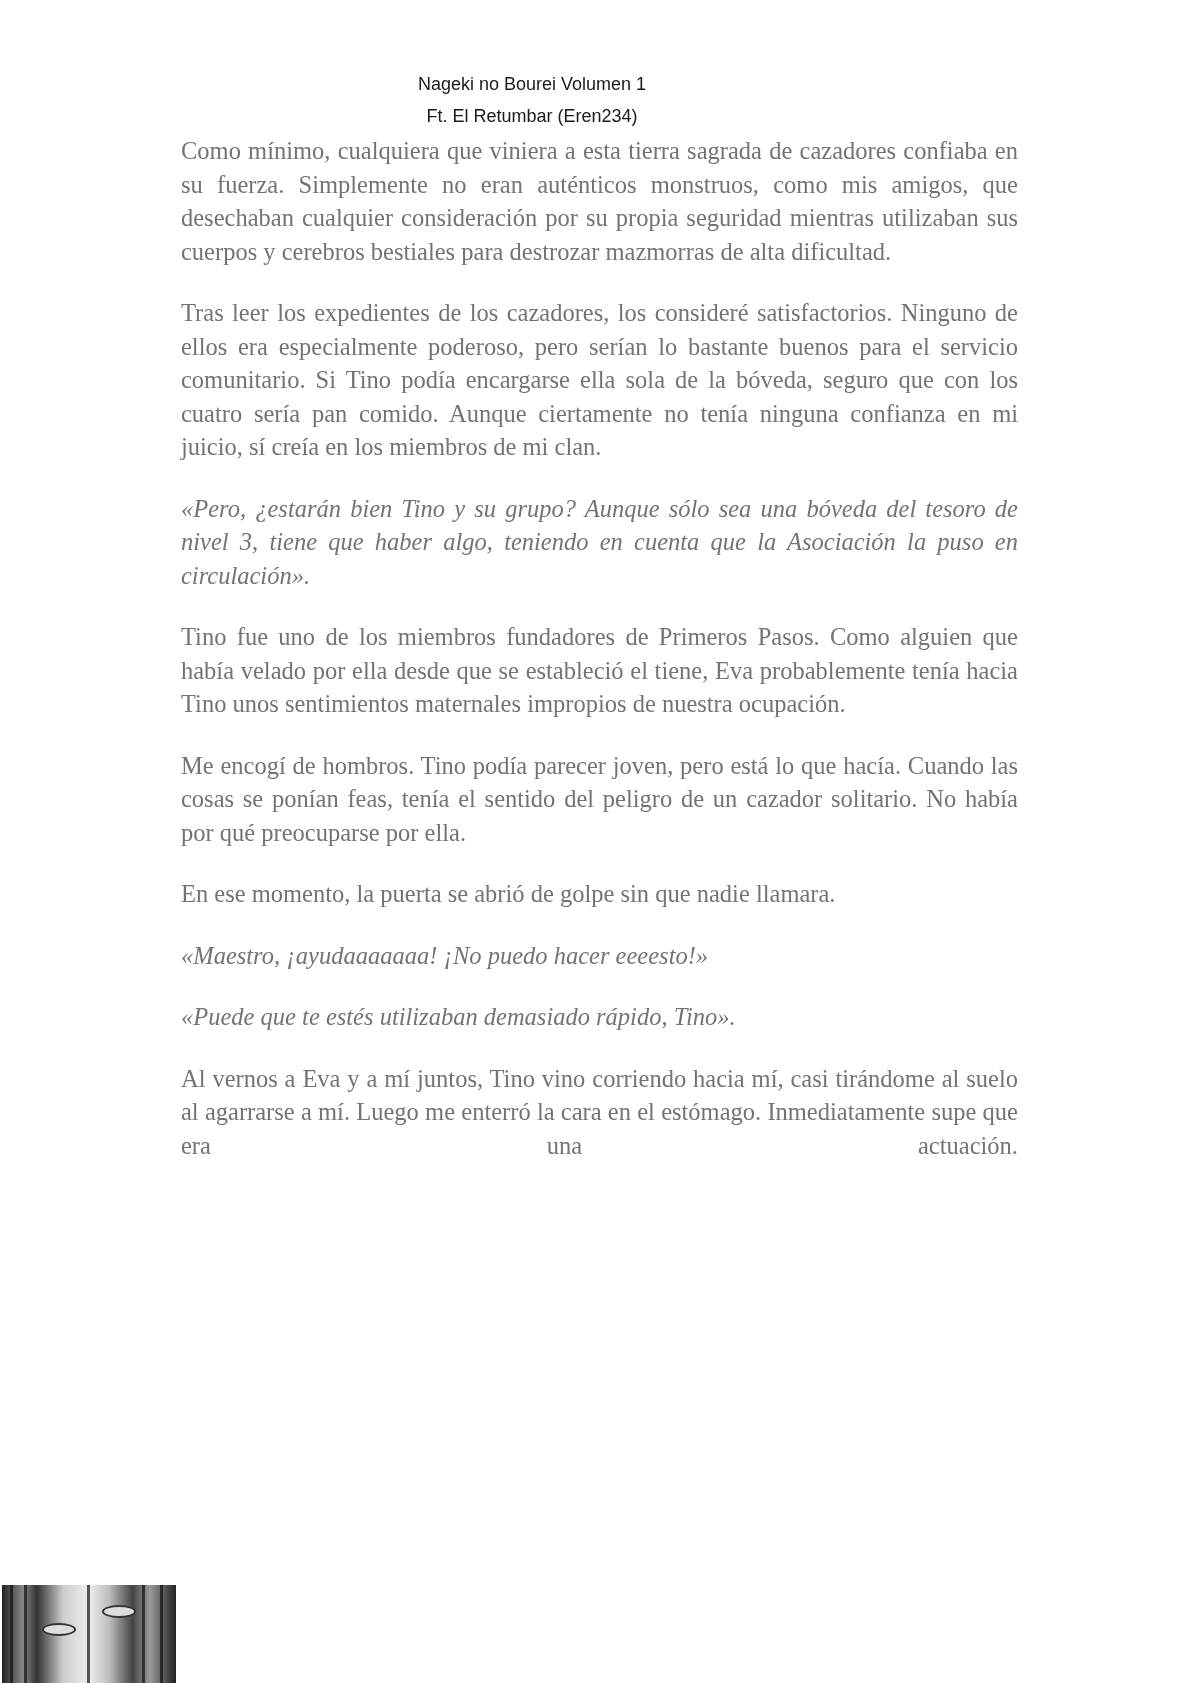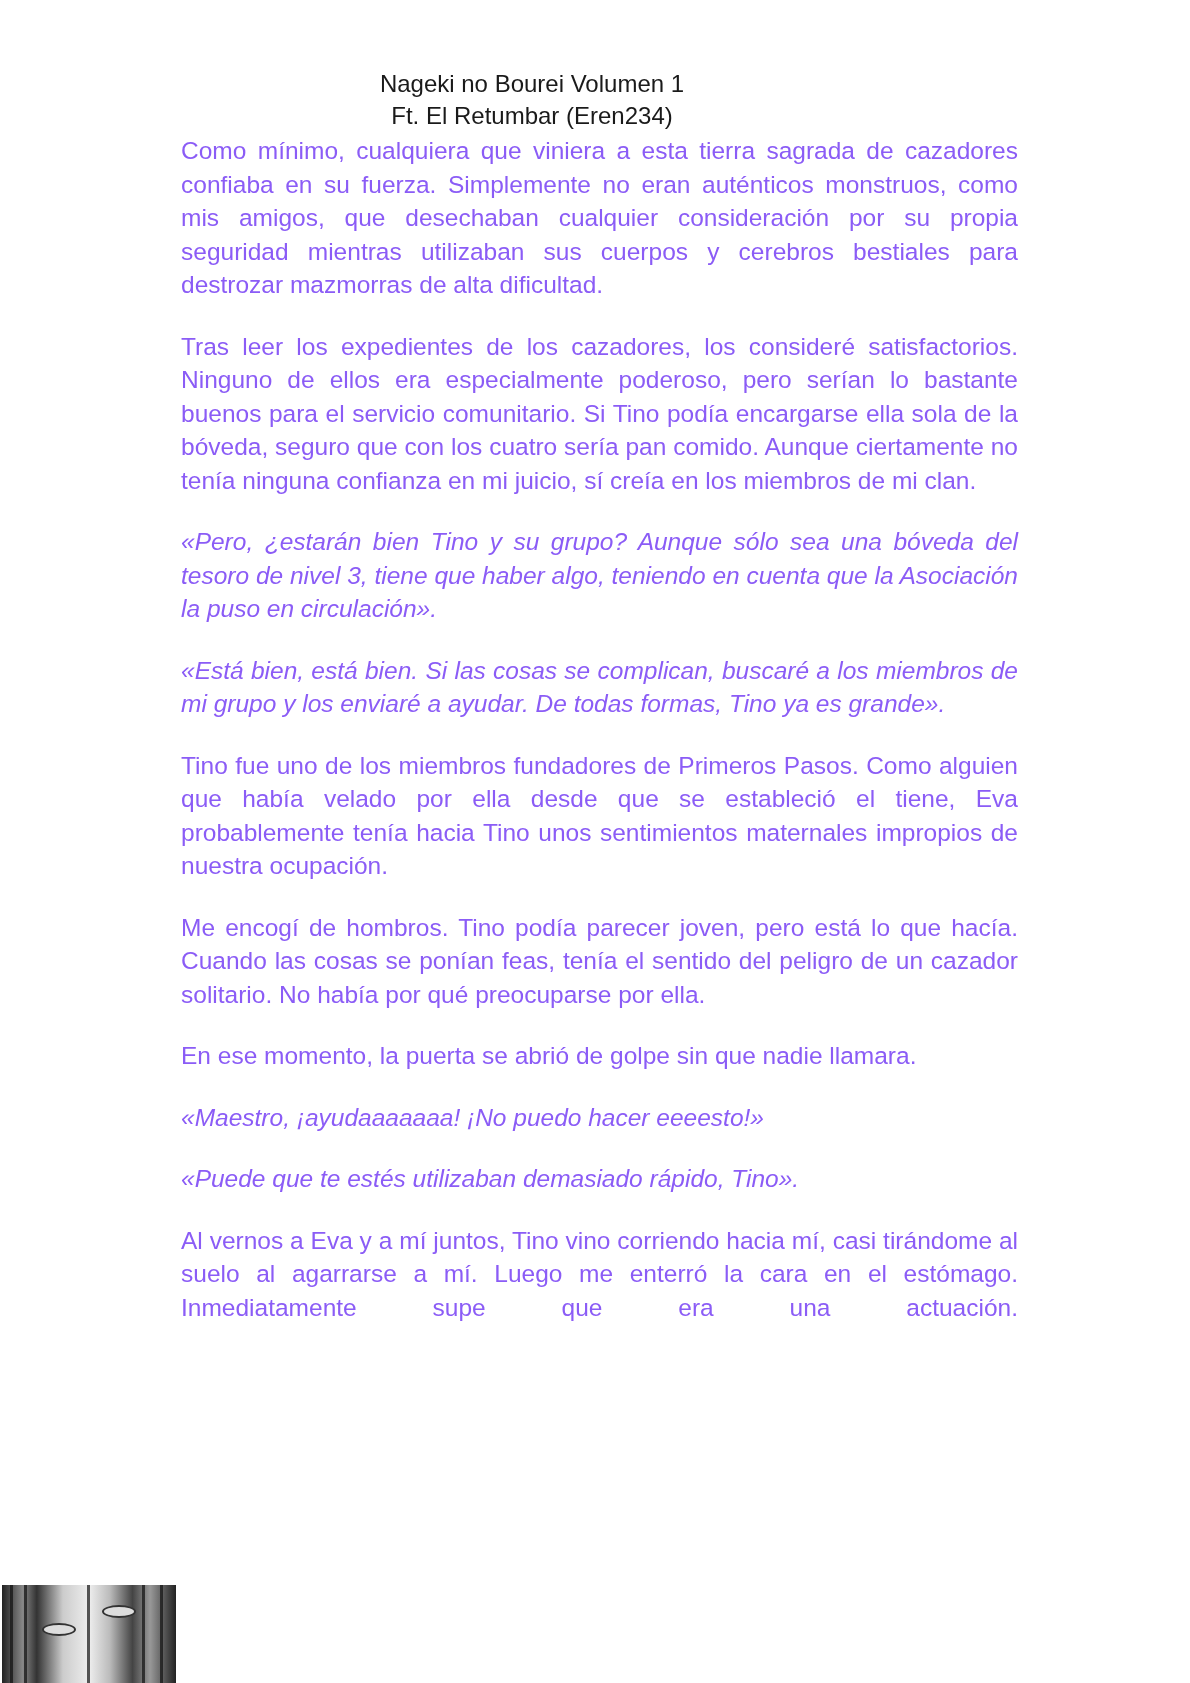--- a/index.html
+++ b/index.html
@@ -1,23 +1,23 @@
 <!DOCTYPE html>
 <html><head>
 <meta charset="utf-8">
 <style>
   html, body { margin: 0; padding: 0; background: #ffffff; }
   body { width: 1190px; height: 1683px; position: relative; overflow: hidden; }
   .header {
     position: absolute; top: 68px; left: 0; width: 1064px; text-align: center;
-    font-family: "Liberation Sans", sans-serif; font-size: 24px; color: #1a1a1a; line-height: 32px;
+    font-family: "Liberation Sans", sans-serif; font-size: 18px; color: #1a1a1a; line-height: 32px;
   }
   .body-text {
     position: absolute; top: 134px; left: 181px; width: 837px;
-    font-family: Liberation Sans, sans-serif; font-size: 24.5px; line-height: 33.5px; color: #8b5cf6;
+    font-family: Liberation Serif, serif; font-size: 24.5px; line-height: 33.5px; color: #737373;
   }
   .para { margin: 0 0 28px 0; text-align: justify; text-align-last: left; }
   .para.italic { font-style: italic; }
   .para.last { text-align-last: justify; }
   .thumb {
     position: absolute; left: 2px; top: 1585px; width: 174px; height: 98px;
     background: linear-gradient(90deg, #222 0%, #888 12%, #333 20%, #ccc 35%, #eee 50%, #bbb 62%, #444 75%, #999 85%, #222 100%);
     overflow: hidden;
   }
   .thumb .eye { position: absolute; width: 30px; height: 9px; border-radius: 50%; border: 2px solid #333; background: #ddd; }
@@ -28,21 +28,20 @@
 
 <div class="header">
   <div>Nageki no Bourei Volumen 1</div>
   <div>Ft. El Retumbar (Eren234)</div>
 </div>
 
 <div class="body-text">
   <p class="para">Como mínimo, cualquiera que viniera a esta tierra sagrada de cazadores confiaba en su fuerza. Simplemente no eran auténticos monstruos, como mis amigos, que desechaban cualquier consideración por su propia seguridad mientras utilizaban sus cuerpos y cerebros bestiales para destrozar mazmorras de alta dificultad.</p>
   <p class="para">Tras leer los expedientes de los cazadores, los consideré satisfactorios. Ninguno de ellos era especialmente poderoso, pero serían lo bastante buenos para el servicio comunitario. Si Tino podía encargarse ella sola de la bóveda, seguro que con los cuatro sería pan comido. Aunque ciertamente no tenía ninguna confianza en mi juicio, sí creía en los miembros de mi clan.</p>
   <p class="para italic">«Pero, ¿estarán bien Tino y su grupo? Aunque sólo sea una bóveda del tesoro de nivel 3, tiene que haber algo, teniendo en cuenta que la Asociación la puso en circulación».</p>
-  <p class="para italic">«Está bien, está bien. Si las cosas se complican, buscaré a los miembros de mi grupo y los enviaré a ayudar. De todas formas, Tino ya es grande».</p>
   <p class="para">Tino fue uno de los miembros fundadores de Primeros Pasos. Como alguien que había velado por ella desde que se estableció el tiene, Eva probablemente tenía hacia Tino unos sentimientos maternales impropios de nuestra ocupación.</p>
   <p class="para">Me encogí de hombros. Tino podía parecer joven, pero está lo que hacía. Cuando las cosas se ponían feas, tenía el sentido del peligro de un cazador solitario. No había por qué preocuparse por ella.</p>
   <p class="para">En ese momento, la puerta se abrió de golpe sin que nadie llamara.</p>
   <p class="para italic">«Maestro, ¡ayudaaaaaaa! ¡No puedo hacer eeeesto!»</p>
   <p class="para italic">«Puede que te estés utilizaban demasiado rápido, Tino».</p>
   <p class="para last">Al vernos a Eva y a mí juntos, Tino vino corriendo hacia mí, casi tirándome al suelo al agarrarse a mí. Luego me enterró la cara en el estómago. Inmediatamente supe que era una actuación.</p>
 </div>
 
 <div class="thumb">
   <div class="strand" style="left:8px"></div>

